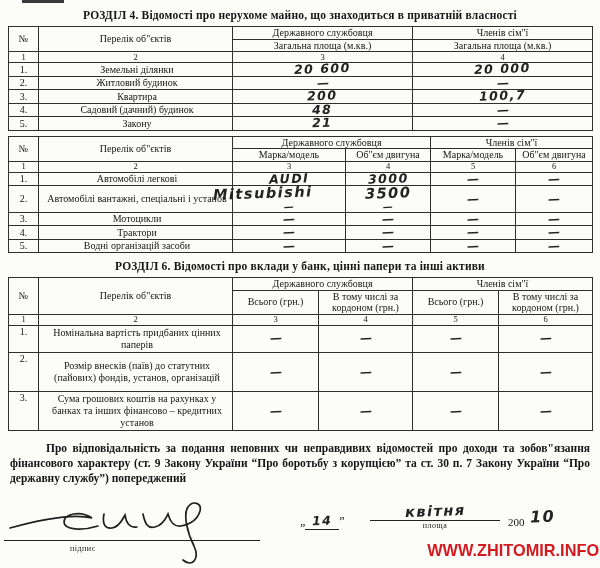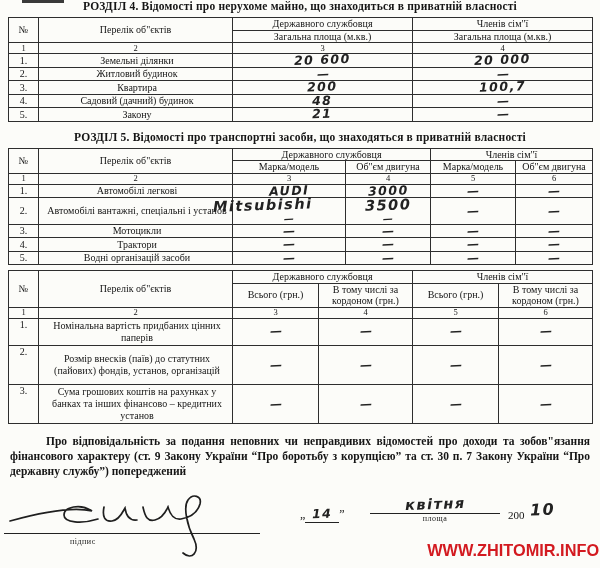--- a/index.html
+++ b/index.html
@@ -16,21 +16,21 @@
   .top-mark {
     position: absolute; top: 0; left: 22px;
     width: 42px; height: 3px; background: #3a3a3a;
   }
   .sec-title {
     text-align: center;
     font-weight: bold;
     font-size: 11.5px;
     letter-spacing: .2px;
   }
-  .t4-title { }
+  .t4-title { padding-top: 9px; }
   .t5-title { padding-top: 9px; }
   .t6-title { padding-top: 7px; }
   table {
     border-collapse: collapse;
     table-layout: fixed;
     width: 584px;
     margin: 5px 8px 0 8px;
   }
   td, th {
     border: 1px solid #2e2e2e;
@@ -173,21 +173,20 @@
     </tr>
     <tr class="r">
       <td>5.</td>
       <td class="lbl">Закону</td>
       <td><span class="hw">21</span></td>
       <td><span class="hw hw-dash">—</span></td>
     </tr>
   </tbody>
     </table>
 
-  <div class="sec-title t5-title">РОЗДІЛ 5. Відомості про транспортні засоби, що знаходяться в приватній власності</div>
   <table class="t5">
     <colgroup>
         <col class="c-num">
         <col class="c-lbl">
         <col class="c5-make1">
         <col class="c5-eng1">
         <col class="c5-make2">
         <col class="c5-eng2">
       </colgroup>
     <tbody>
@@ -257,20 +256,21 @@
       <td>5.</td>
       <td class="lbl">Водні організацій засоби</td>
       <td><span class="hw hw-dash">—</span></td>
       <td><span class="hw hw-dash">—</span></td>
       <td><span class="hw hw-dash">—</span></td>
       <td><span class="hw hw-dash">—</span></td>
     </tr>
   </tbody>
     </table>
 
+  <div class="sec-title t6-title">РОЗДІЛ 6. Відомості про вклади у банк, цінні папери та інші активи</div>
   <table class="t6">
     <colgroup>
         <col class="c-num">
         <col class="c-lbl">
         <col class="c6-tot1">
         <col class="c6-abr1">
         <col class="c6-tot2">
         <col class="c6-abr2">
       </colgroup>
     <tbody>

